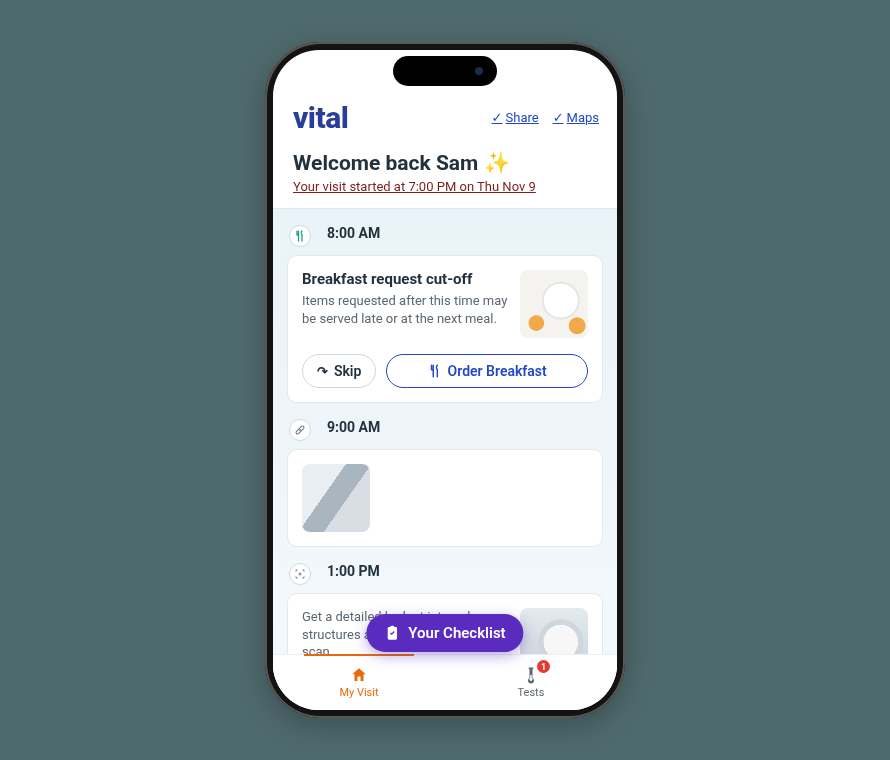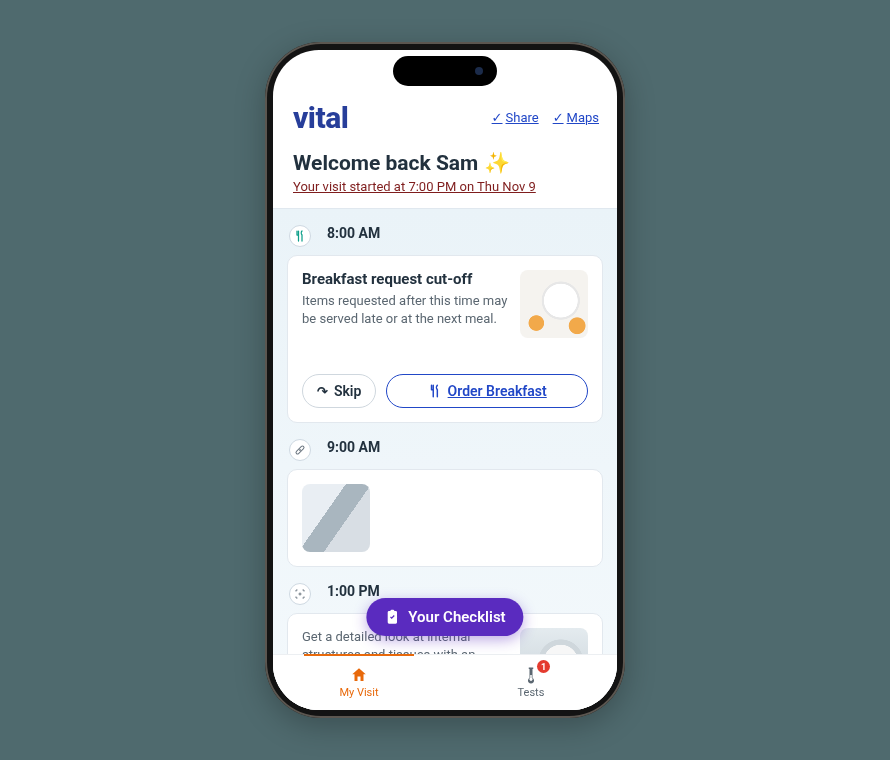--- a/index.html
+++ b/index.html
@@ -123,21 +123,21 @@
     display:flex;align-items:center;justify-content:center;
     font-size:11px;
   }
   .card {
     background:#fff;
     border:1px solid #e2e8ee;
     border-radius:10px;
     padding:14px;
     margin-bottom:16px;
     display:flex;
-    gap:24px;
+    gap:4px;
   }
   .cardtext { flex:1; }
   .cardtitle {
     font-size:15px;
     font-weight:700;
     color:#22313e;
     margin-bottom:4px;
   }
   .cardbody {
     font-size:13px;
@@ -188,27 +188,26 @@
   }
   .btn.skip{
     border:1px solid #cfd7de;
     color:#22313e;
   }
   .btn.primary{
     border:1.5px solid #2147c7;
     color:#2147c7;
     flex:1;
     justify-content:center;
-    text-decoration:underline;
   }
   .fab {
     position:absolute;
     left:50%;
     transform:translateX(-50%);
-    bottom:74px;
+    bottom:58px;
     background:#5a2bbf;
     color:#fff;
     border-radius:24px;
     padding:10px 18px;
     font-size:15px;
     font-weight:600;
     display:flex;
     align-items:center;
     gap:8px;
     cursor:pointer;

